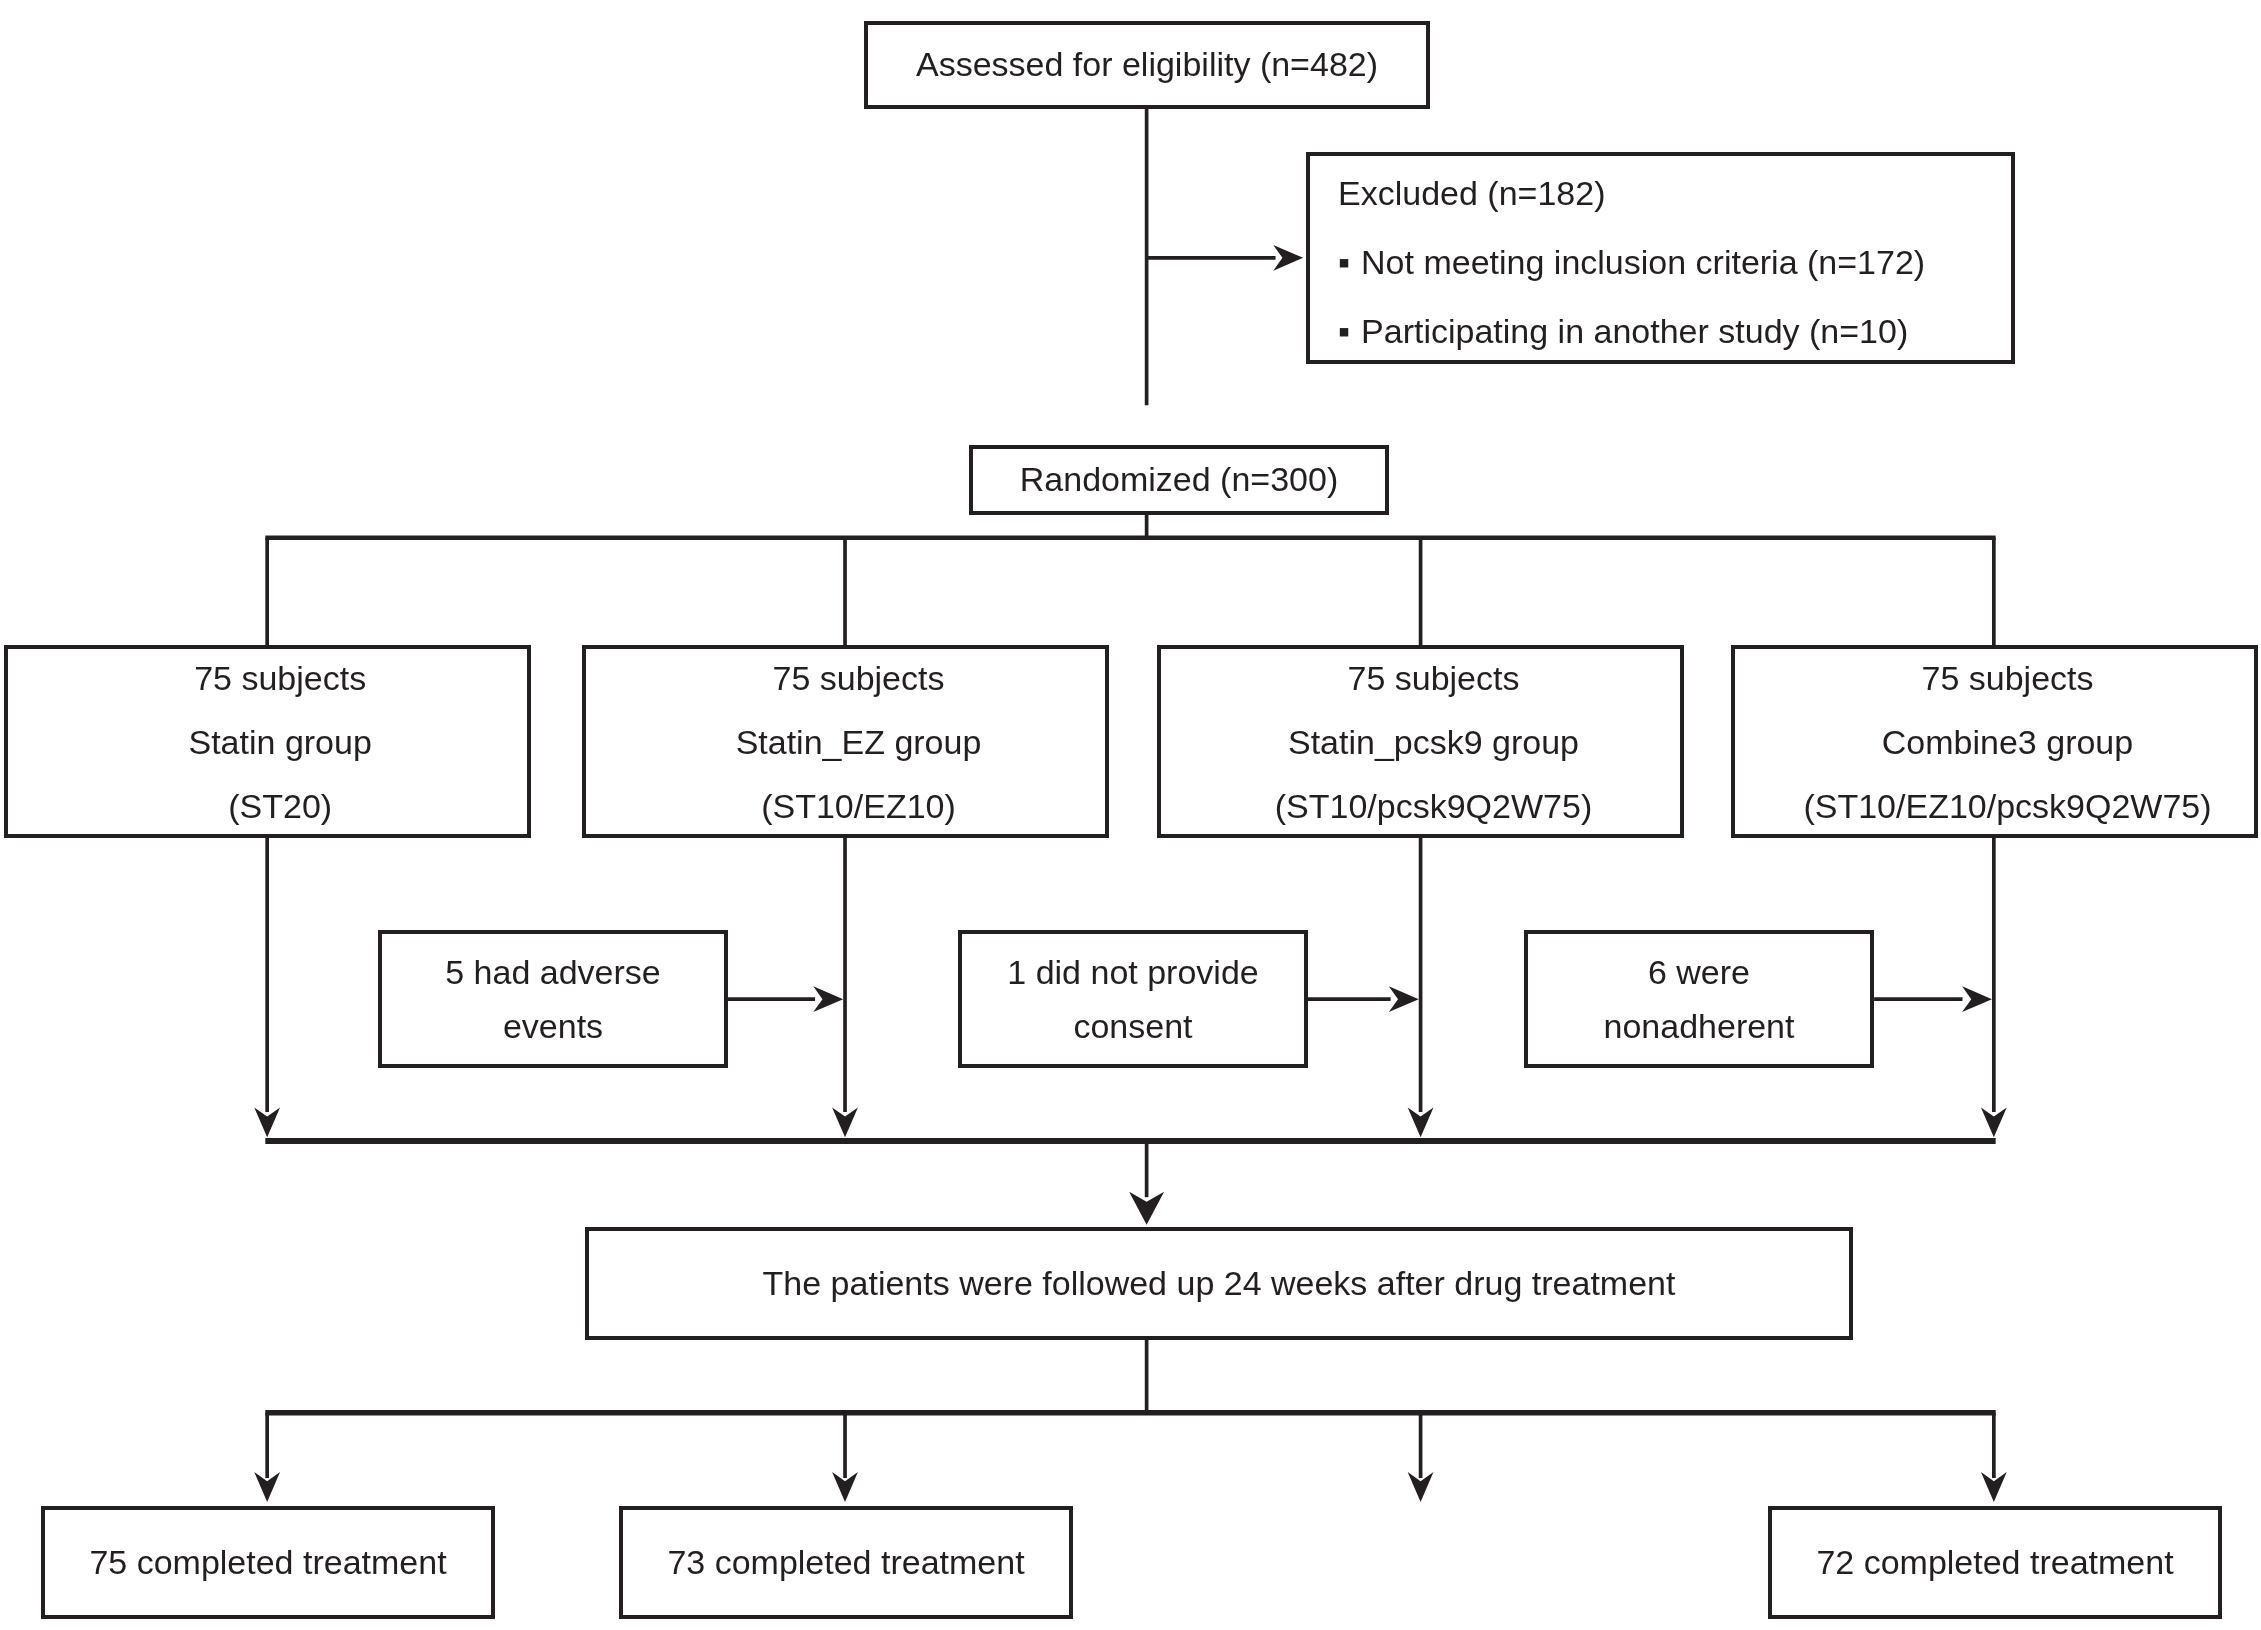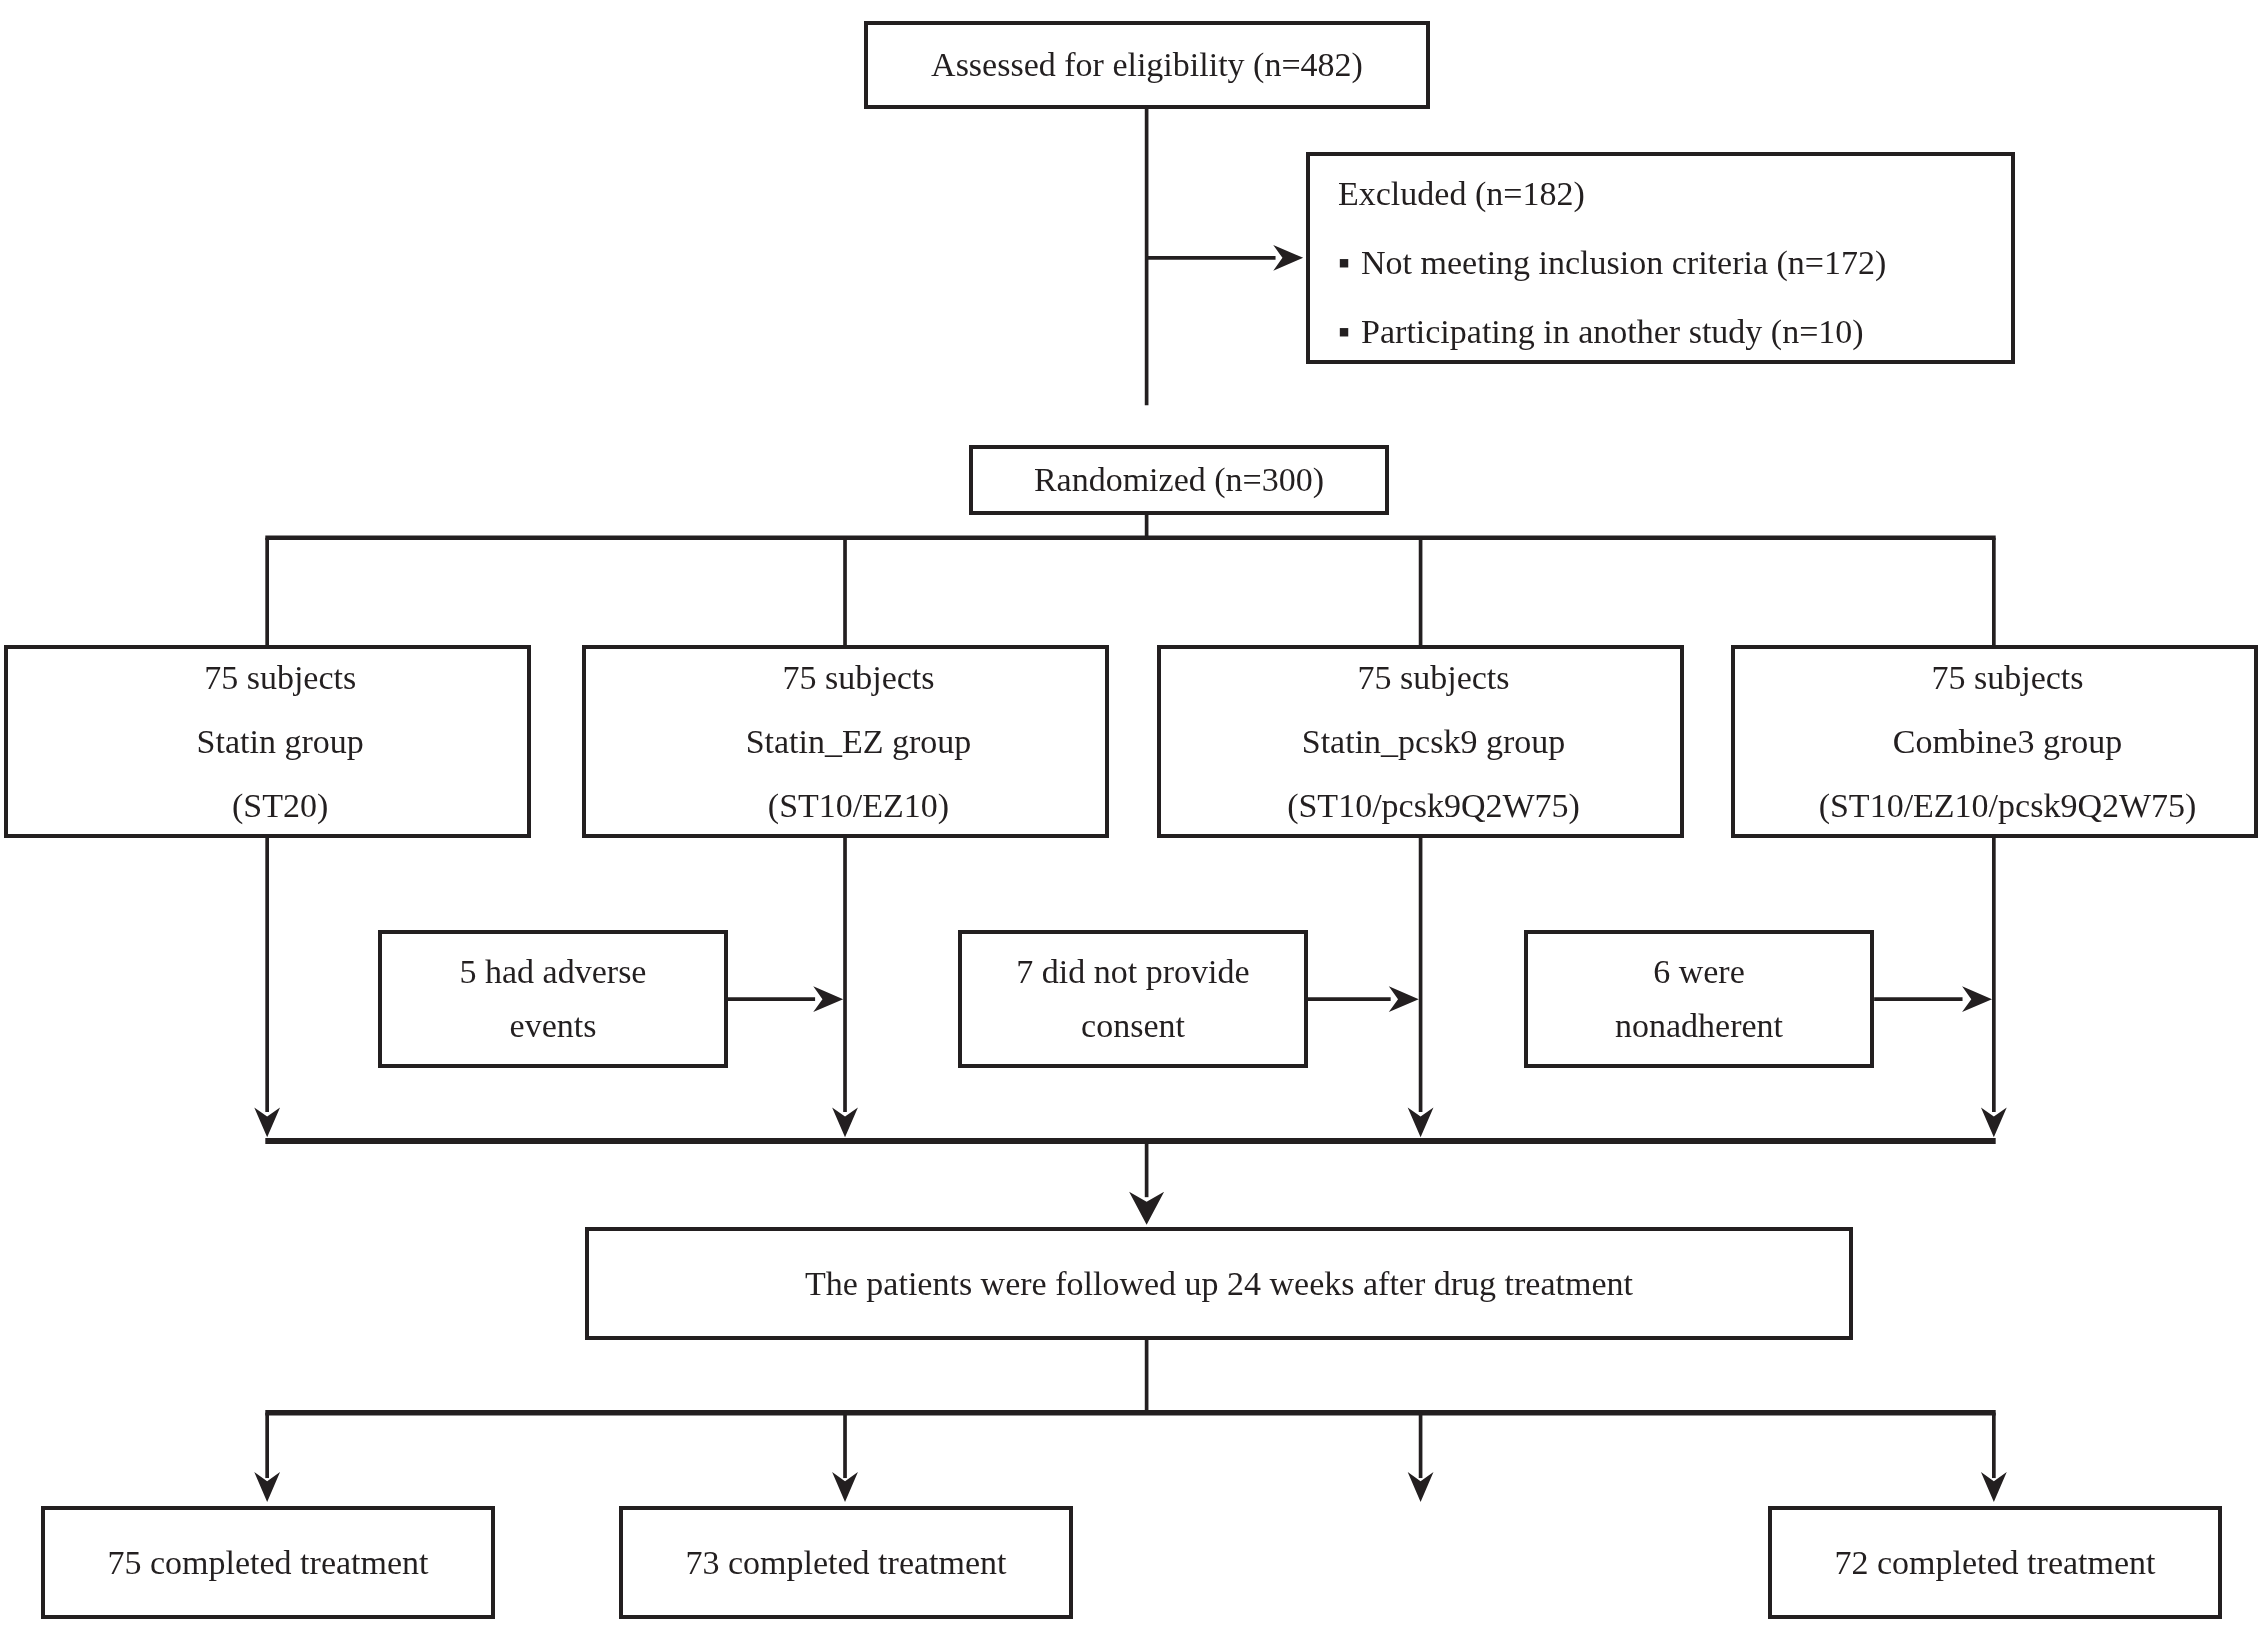--- a/index.html
+++ b/index.html
@@ -1,19 +1,19 @@
 <!DOCTYPE html>
 <html style="--ink: #231f20; --bg: #ffffff;font-size:7.4px"><head>
 <meta charset="utf-8">
 <style>
   :root { --ink:#231f20; --bg:#ffffff; }
   html,body { margin:0; padding:0; background:var(--bg); }
   .canvas {
     position:relative; width:2261px; height:1630px; background:var(--bg);
-    font-family:Liberation Serif, serif; color:var(--ink);
+    font-family:Liberation Sans, sans-serif; color:var(--ink);
   }
   svg.connectors { position:absolute; left:0; top:0; width:2261px; height:1630px; }
   .connector { stroke:var(--ink); stroke-width:8; fill:none; }
   .connector.h-dist   { stroke-width:10; }
   .connector.h-collect{ stroke-width:13; }
   .connector.h-fan    { stroke-width:12; }
   .arrowhead { fill:var(--ink); stroke:none; }
   .box {
     position:absolute; box-sizing:border-box; border:4.1px solid var(--ink);
     background:var(--bg); display:flex; align-items:center; justify-content:center;
@@ -134,21 +134,21 @@
     <span>75 subjects
 Combine3 group
 (ST10/EZ10/pcsk9Q2W75)</span>
   </div>
 
   <div class="box side" id="box-dropout-1">
     <span>5 had adverse
 events</span>
   </div>
   <div class="box side" id="box-dropout-2">
-    <span>7 did not provide
+    <span>1 did not provide
 consent</span>
   </div>
   <div class="box side" id="box-dropout-3">
     <span>6 were
 nonadherent</span>
   </div>
 
   <div class="box" id="box-followup">
     <span>The patients were followed up 24 weeks after drug treatment</span>
   </div>

